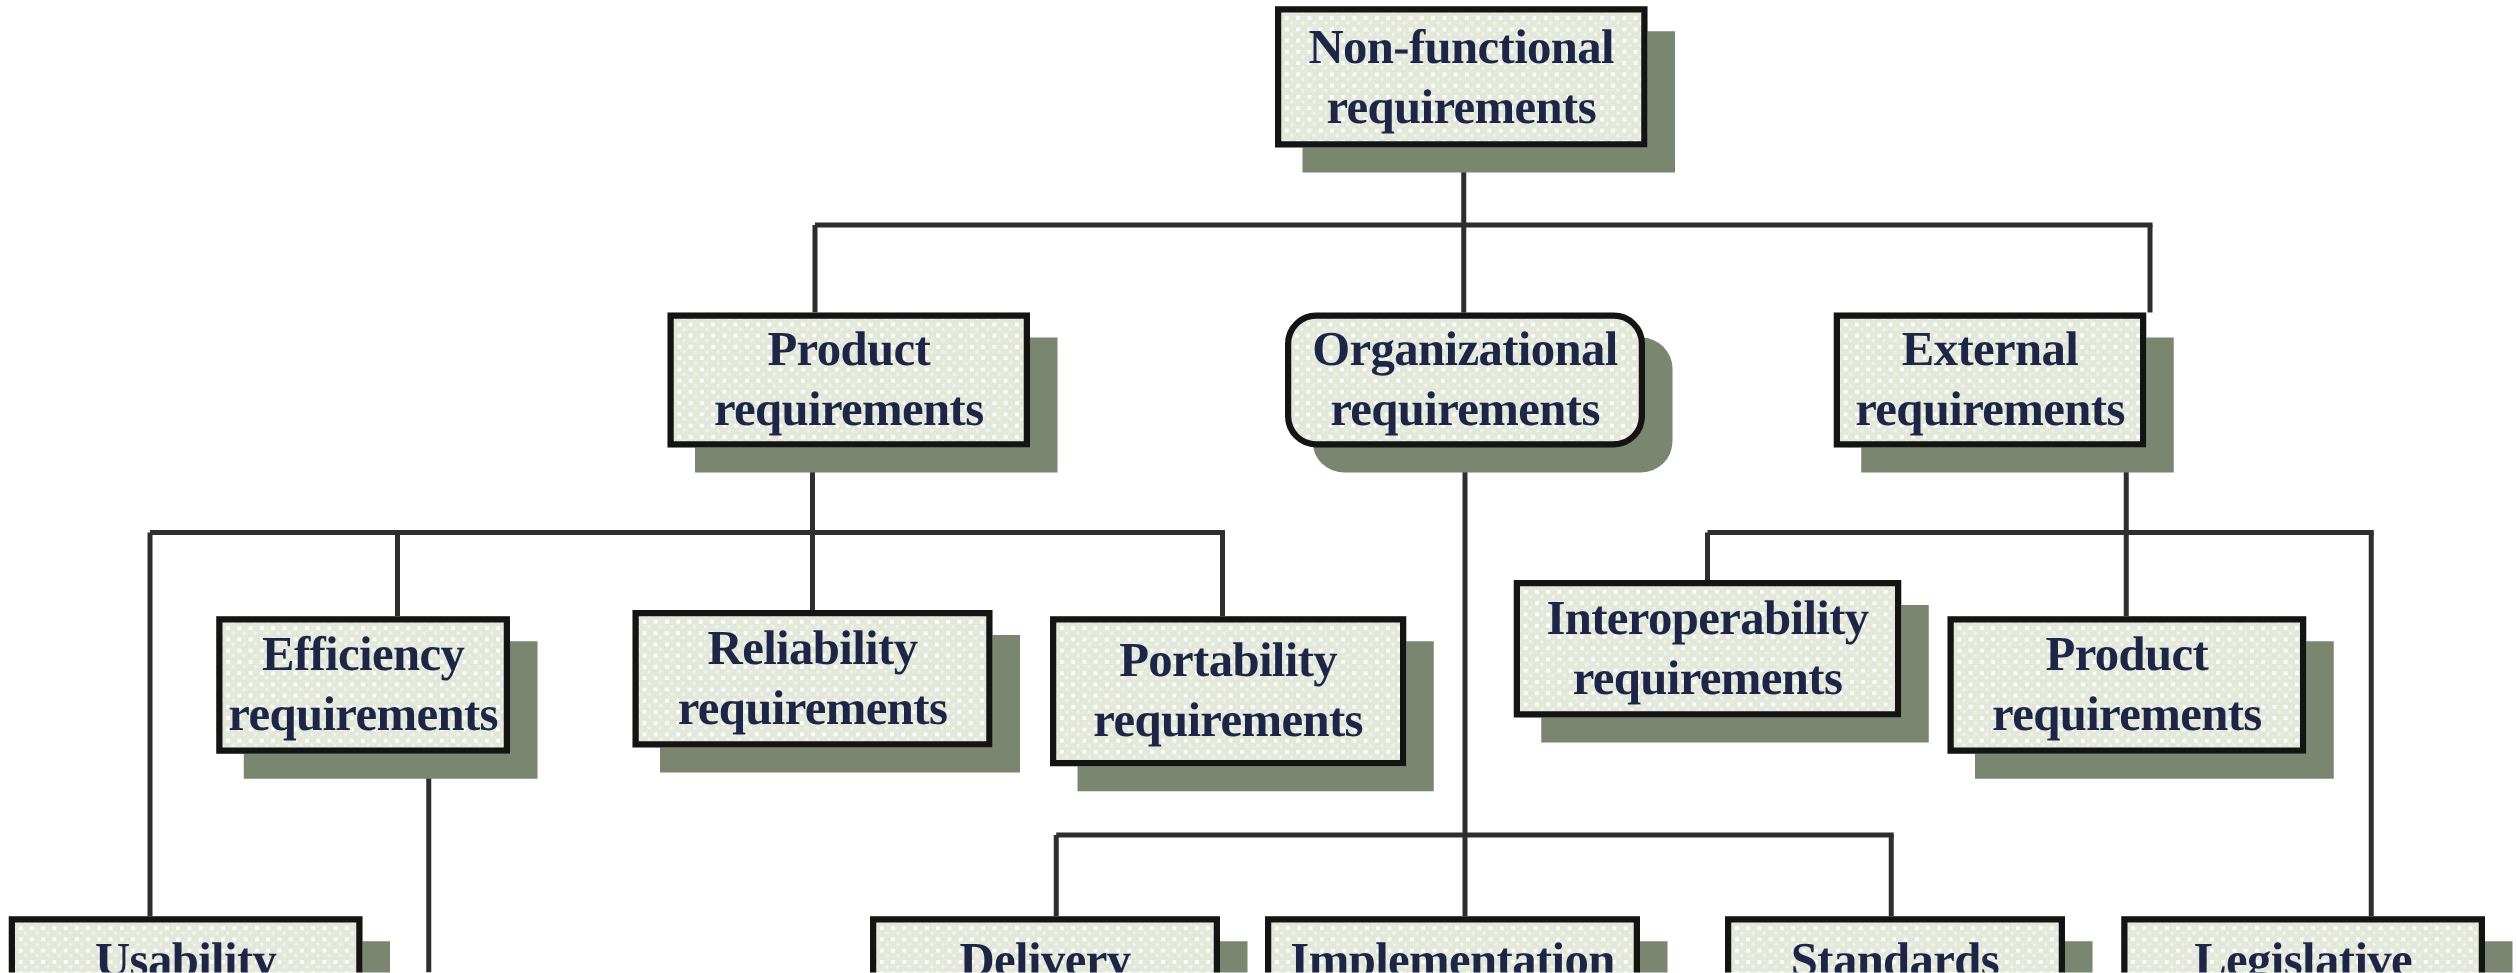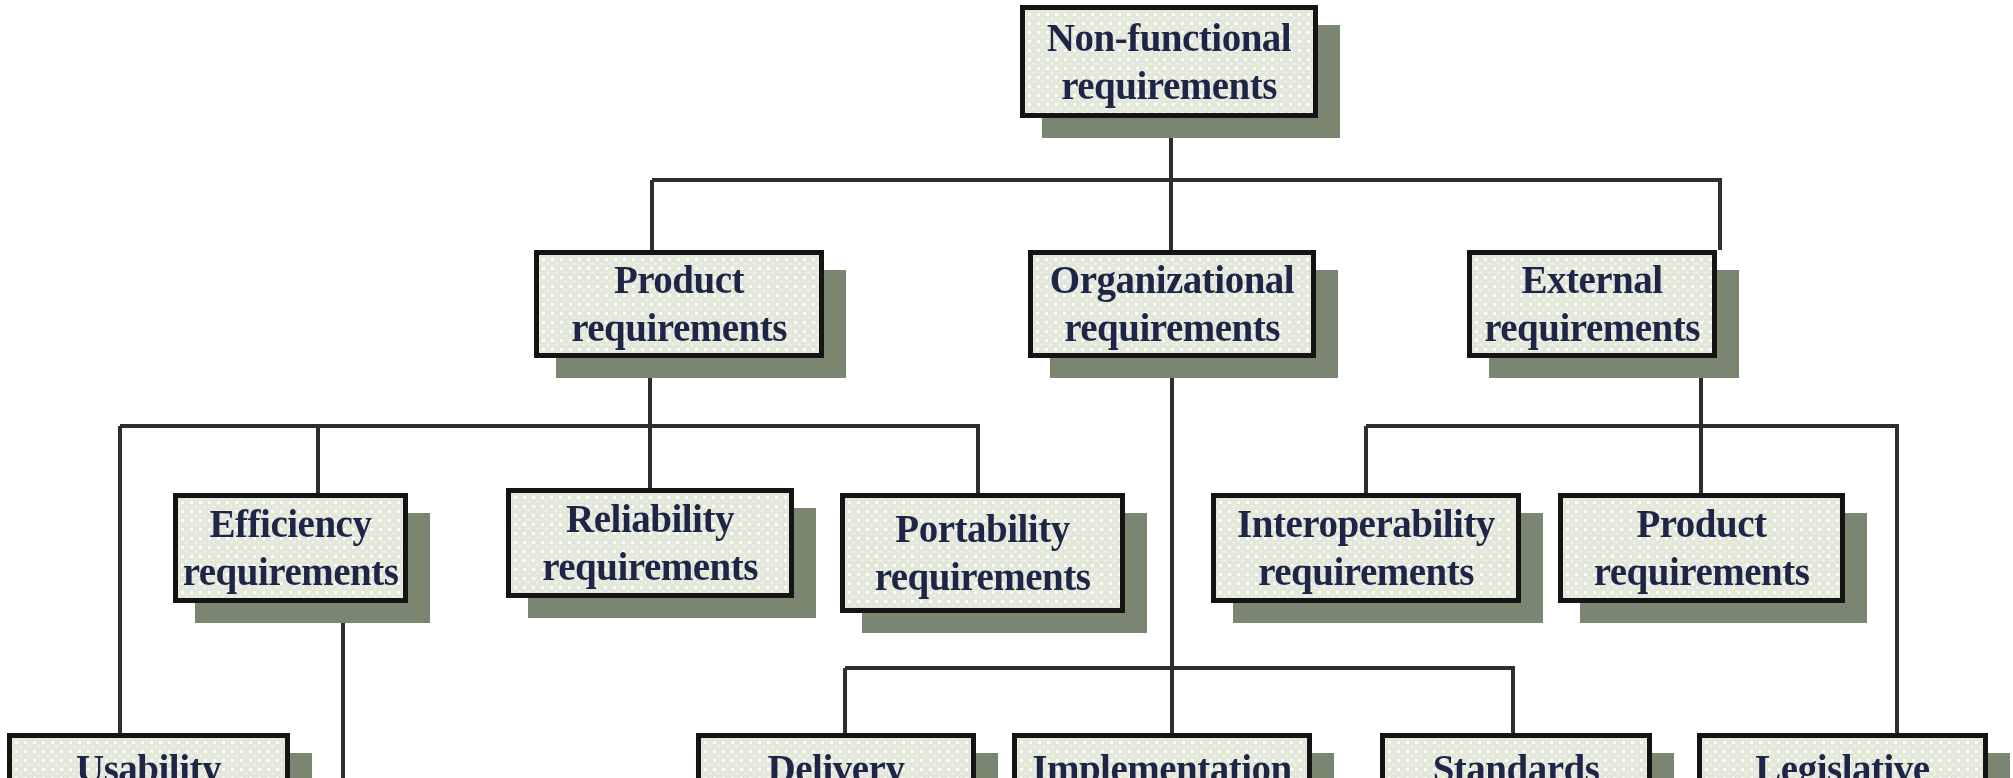--- a/index.html
+++ b/index.html
@@ -63,42 +63,42 @@
 
   <div class="node" style="left:1020px;top:5px;width:298px;height:113px;">
     <span>Non-functional</span>
     <span>requirements</span>
   </div>
 
   <div class="node" style="left:506px;top:250px;width:290px;height:108px;margin-left:28px;">
     <span>Product</span>
     <span>requirements</span>
   </div>
-  <div class="node" style="left:1028px;top:250px;width:288px;height:108px;">
+  <div class="node" style="left:1028px;top:250px;width:288px;height:108px;border-radius:25px;">
     <span>Organizational</span>
     <span>requirements</span>
   </div>
   <div class="node" style="left:1467px;top:250px;width:250px;height:108px;">
     <span>External</span>
     <span>requirements</span>
   </div>
 
   <div class="node" style="left:173px;top:493px;width:235px;height:110px;">
     <span>Efficiency</span>
     <span>requirements</span>
   </div>
   <div class="node" style="left:506px;top:488px;width:288px;height:110px;">
     <span>Reliability</span>
     <span>requirements</span>
   </div>
   <div class="node" style="left:840px;top:493px;width:285px;height:120px;">
     <span>Portability</span>
     <span>requirements</span>
   </div>
-  <div class="node" style="left:1211px;top:493px;width:310px;height:110px;">
+  <div class="node" style="left:1211px;top:464px;width:310px;height:110px;">
     <span>Interoperability</span>
     <span>requirements</span>
   </div>
   <div class="node" style="left:1558px;top:493px;width:287px;height:110px;">
     <span>Product</span>
     <span>requirements</span>
   </div>
 
   <div class="node cut" style="left:7px;top:733px;width:283px;height:100px;">
     <span>Usability</span>

